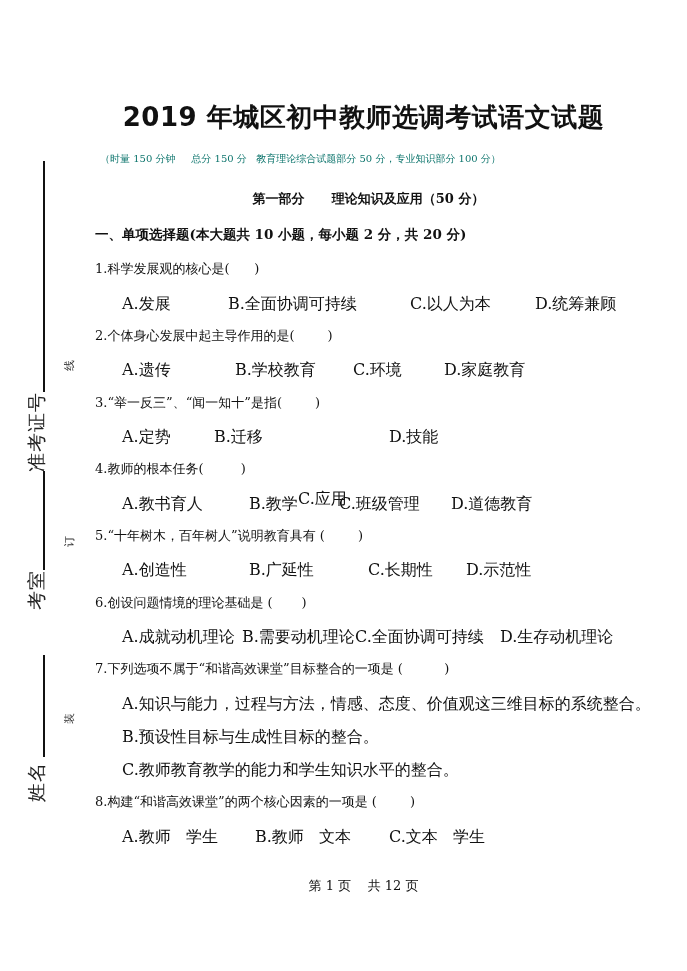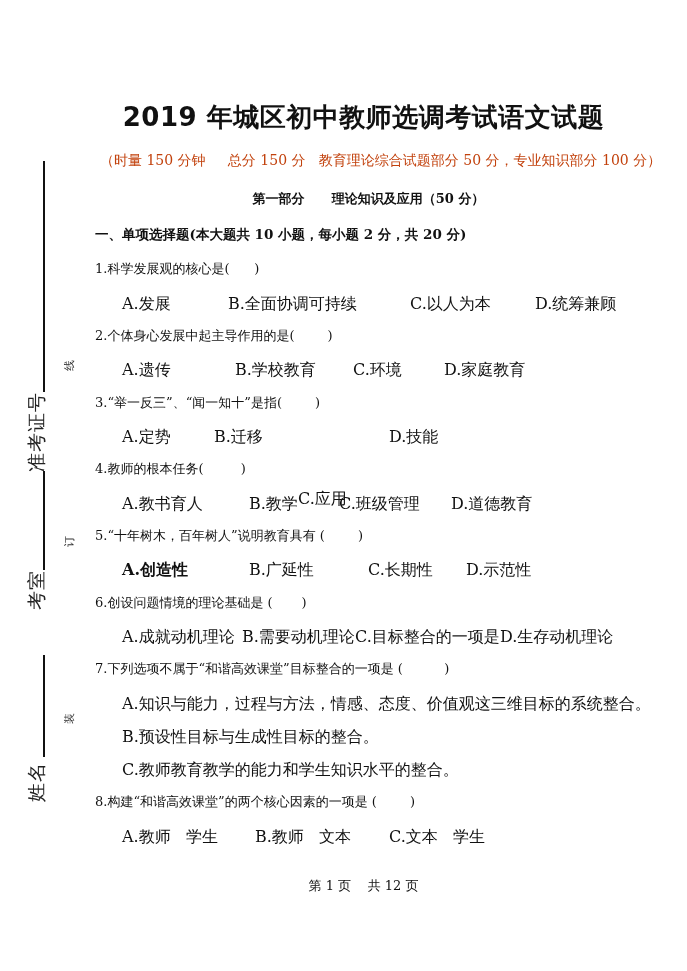--- a/index.html
+++ b/index.html
@@ -1,21 +1,21 @@
 <!DOCTYPE html>
 <html><head>
   <meta charset="utf-8">
   <style>
     html, body { margin: 0; padding: 0; background: #ffffff; }
     body { width: 687px; height: 971px; position: relative; overflow: hidden;
            font-family: "DejaVu Serif", "Liberation Serif", serif; color: #111; }
     .title { position: absolute; top: 100px; left: 0; width: 687px; text-align: center;
              font-family: "DejaVu Sans", "Liberation Sans", sans-serif; font-weight: bold;
              font-size: 26px; letter-spacing: 0.5px; padding-left: 40px; box-sizing: border-box; }
-    .subtitle { position: absolute; top: 152px; left: 100px; font-size: 14px; white-space: pre; color: #c2410c; }
+    .subtitle { position: absolute; top: 152px; left: 100px; font-size: 10px; white-space: pre; color: #0f766e; }
     .part-heading { position: absolute; top: 190px; left: 0; width: 687px; text-align: center;
                     font-weight: bold; font-size: 13px; white-space: pre; padding-left: 50px; box-sizing: border-box; }
     .section-heading { position: absolute; top: 226px; left: 95px; font-weight: bold; font-size: 13.5px; white-space: pre; }
     .q { position: absolute; left: 95px; font-size: 13px; white-space: pre; }
     .opt { position: absolute; font-size: 16px; white-space: pre; }
     .vline { position: absolute; left: 43px; width: 1.5px; background: #111; }
     .side-label { position: absolute; font-size: 19px; transform-origin: left top;
                   transform: rotate(-90deg); white-space: nowrap; letter-spacing: 1px; color: #222; }
     .side-small { position: absolute; font-size: 11px; transform-origin: center center;
                   transform: rotate(-90deg); color: #333; }
@@ -60,29 +60,29 @@
 <div class="opt" style="top:449px;left:298px;margin-top:40px;">C.应用</div>
 <div class="opt" style="top:427px;left:389px;">D.技能</div>
 
 <div class="q" style="top:460px;">4.教师的根本任务(         )</div>
 <div class="opt" style="top:494px;left:122px;">A.教书育人</div>
 <div class="opt" style="top:494px;left:249px;">B.教学</div>
 <div class="opt" style="top:494px;left:339px;">C.班级管理</div>
 <div class="opt" style="top:494px;left:451px;">D.道德教育</div>
 
 <div class="q" style="top:527px;">5.“十年树木，百年树人”说明教育具有 (        )</div>
-<div class="opt" style="top:560px;left:122px;font-weight:bold;">A.创造性</div>
+<div class="opt" style="top:560px;left:122px;">A.创造性</div>
 <div class="opt" style="top:560px;left:249px;">B.广延性</div>
 <div class="opt" style="top:560px;left:368px;">C.长期性</div>
 <div class="opt" style="top:560px;left:466px;">D.示范性</div>
 
 <div class="q" style="top:594px;">6.创设问题情境的理论基础是 (       )</div>
 <div class="opt" style="top:627px;left:122px;">A.成就动机理论</div>
 <div class="opt" style="top:627px;left:242px;">B.需要动机理论</div>
-<div class="opt" style="top:627px;left:355px;">C.目标整合的一项是</div>
+<div class="opt" style="top:627px;left:355px;">C.全面协调可持续</div>
 <div class="opt" style="top:627px;left:500px;">D.生存动机理论</div>
 
 <div class="q" style="top:660px;">7.下列选项不属于“和谐高效课堂”目标整合的一项是 (          )</div>
 <div class="opt" style="top:694px;left:122px;">A.知识与能力，过程与方法，情感、态度、价值观这三维目标的系统整合。</div>
 <div class="opt" style="top:727px;left:122px;">B.预设性目标与生成性目标的整合。</div>
 <div class="opt" style="top:760px;left:122px;">C.教师教育教学的能力和学生知识水平的整合。</div>
 
 <div class="q" style="top:793px;">8.构建“和谐高效课堂”的两个核心因素的一项是 (        )</div>
 <div class="opt" style="top:827px;left:122px;">A.教师   学生</div>
 <div class="opt" style="top:827px;left:255px;">B.教师   文本</div>

